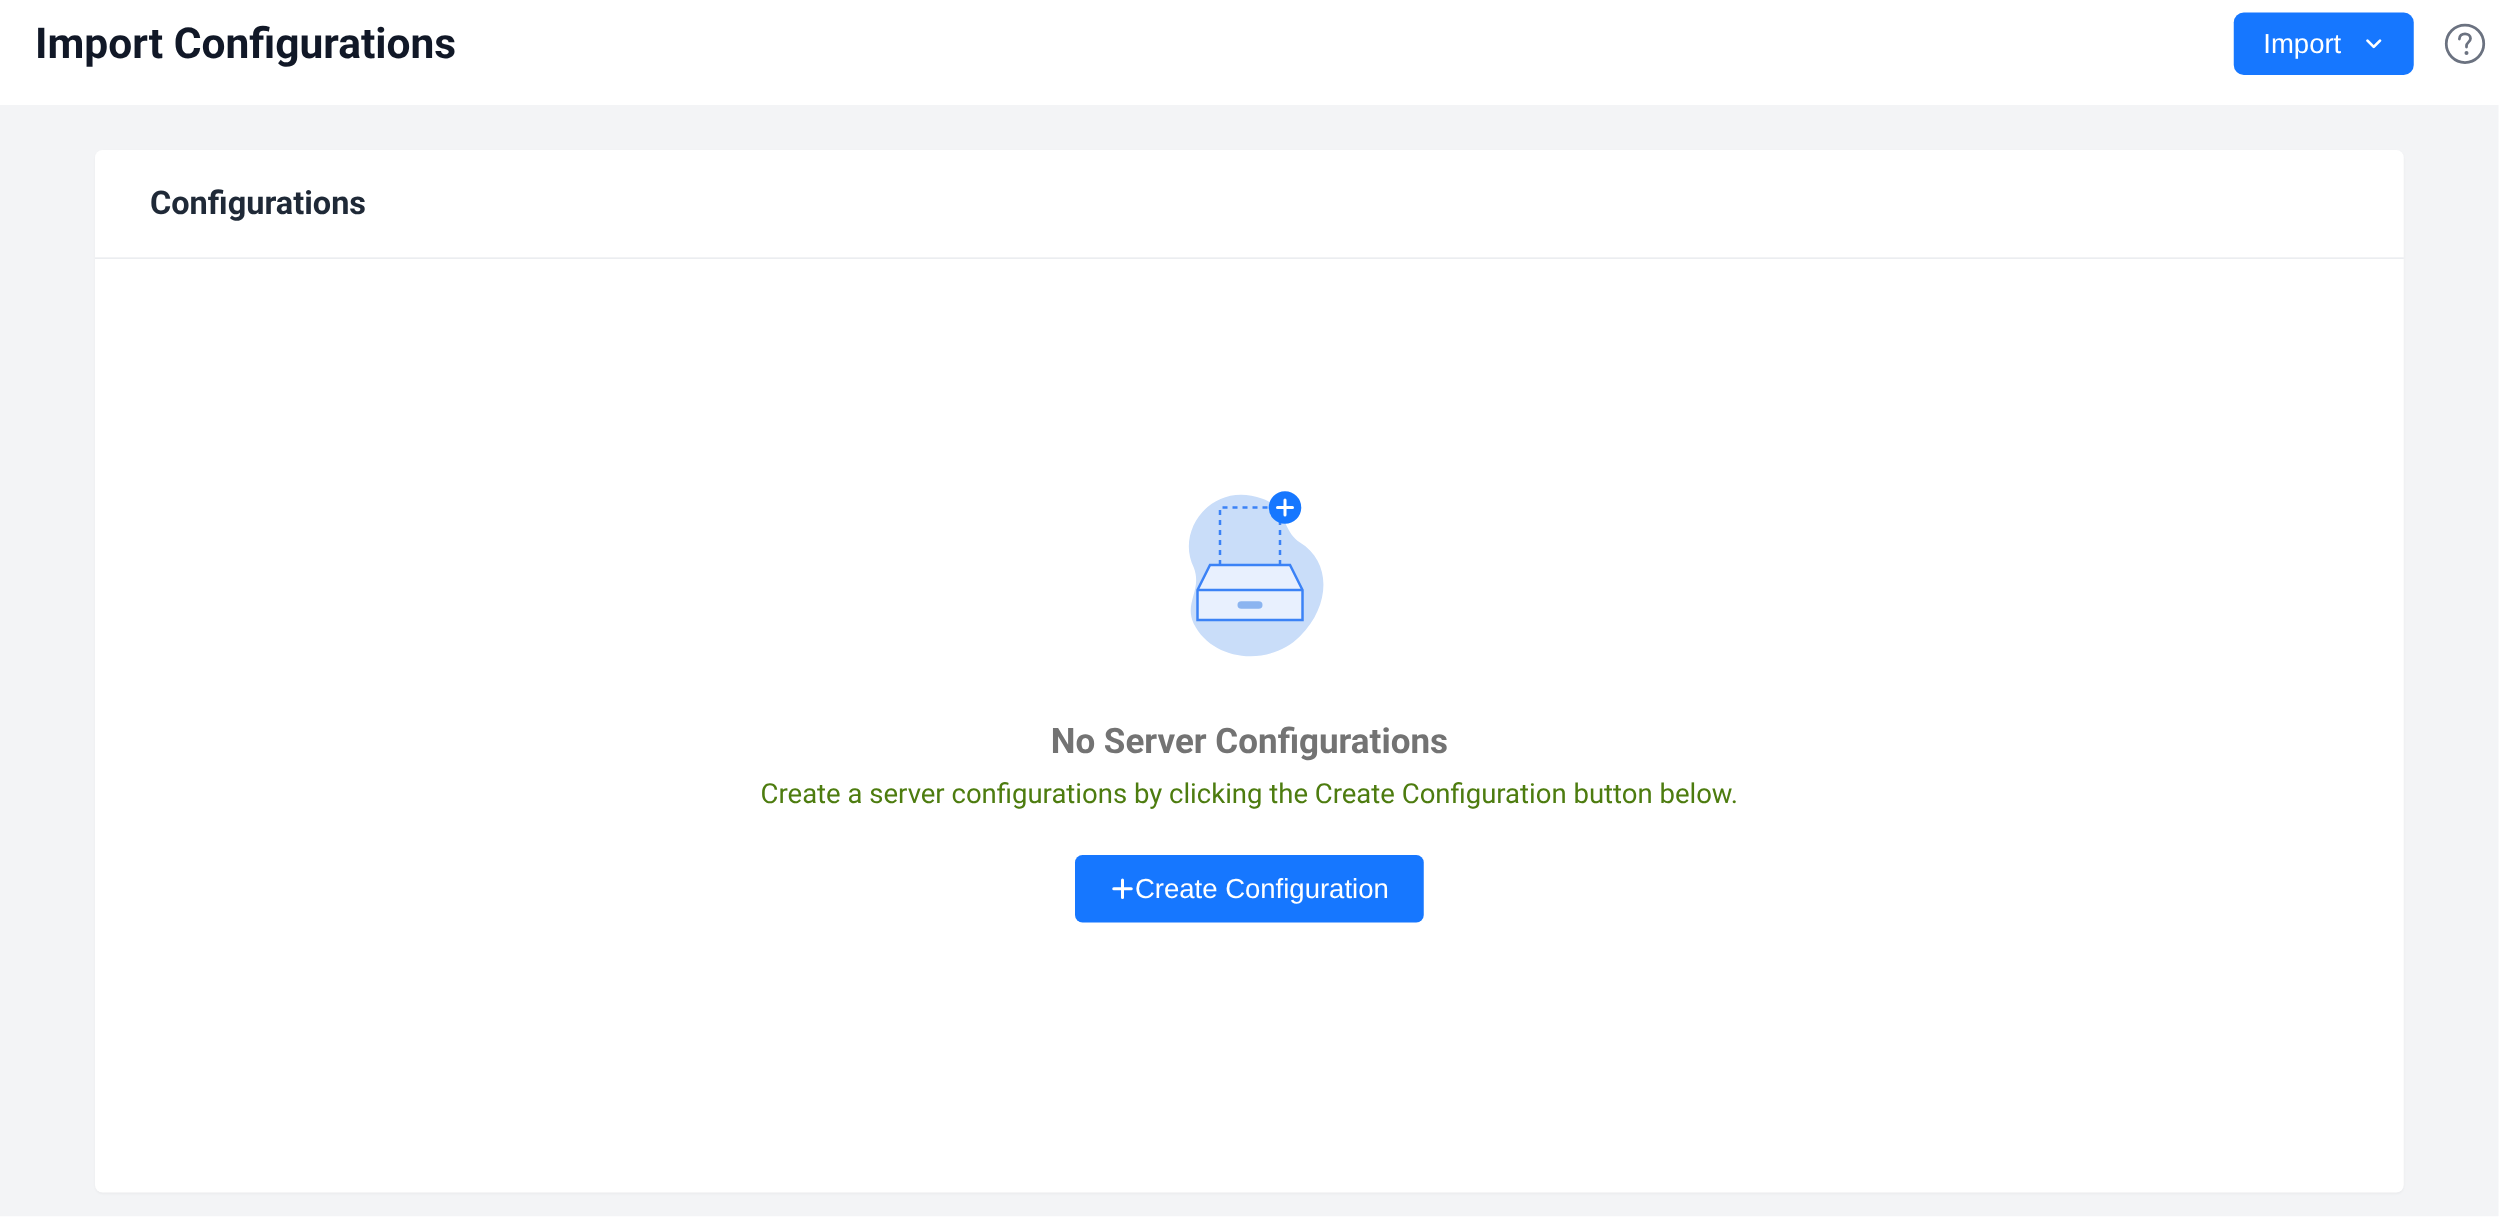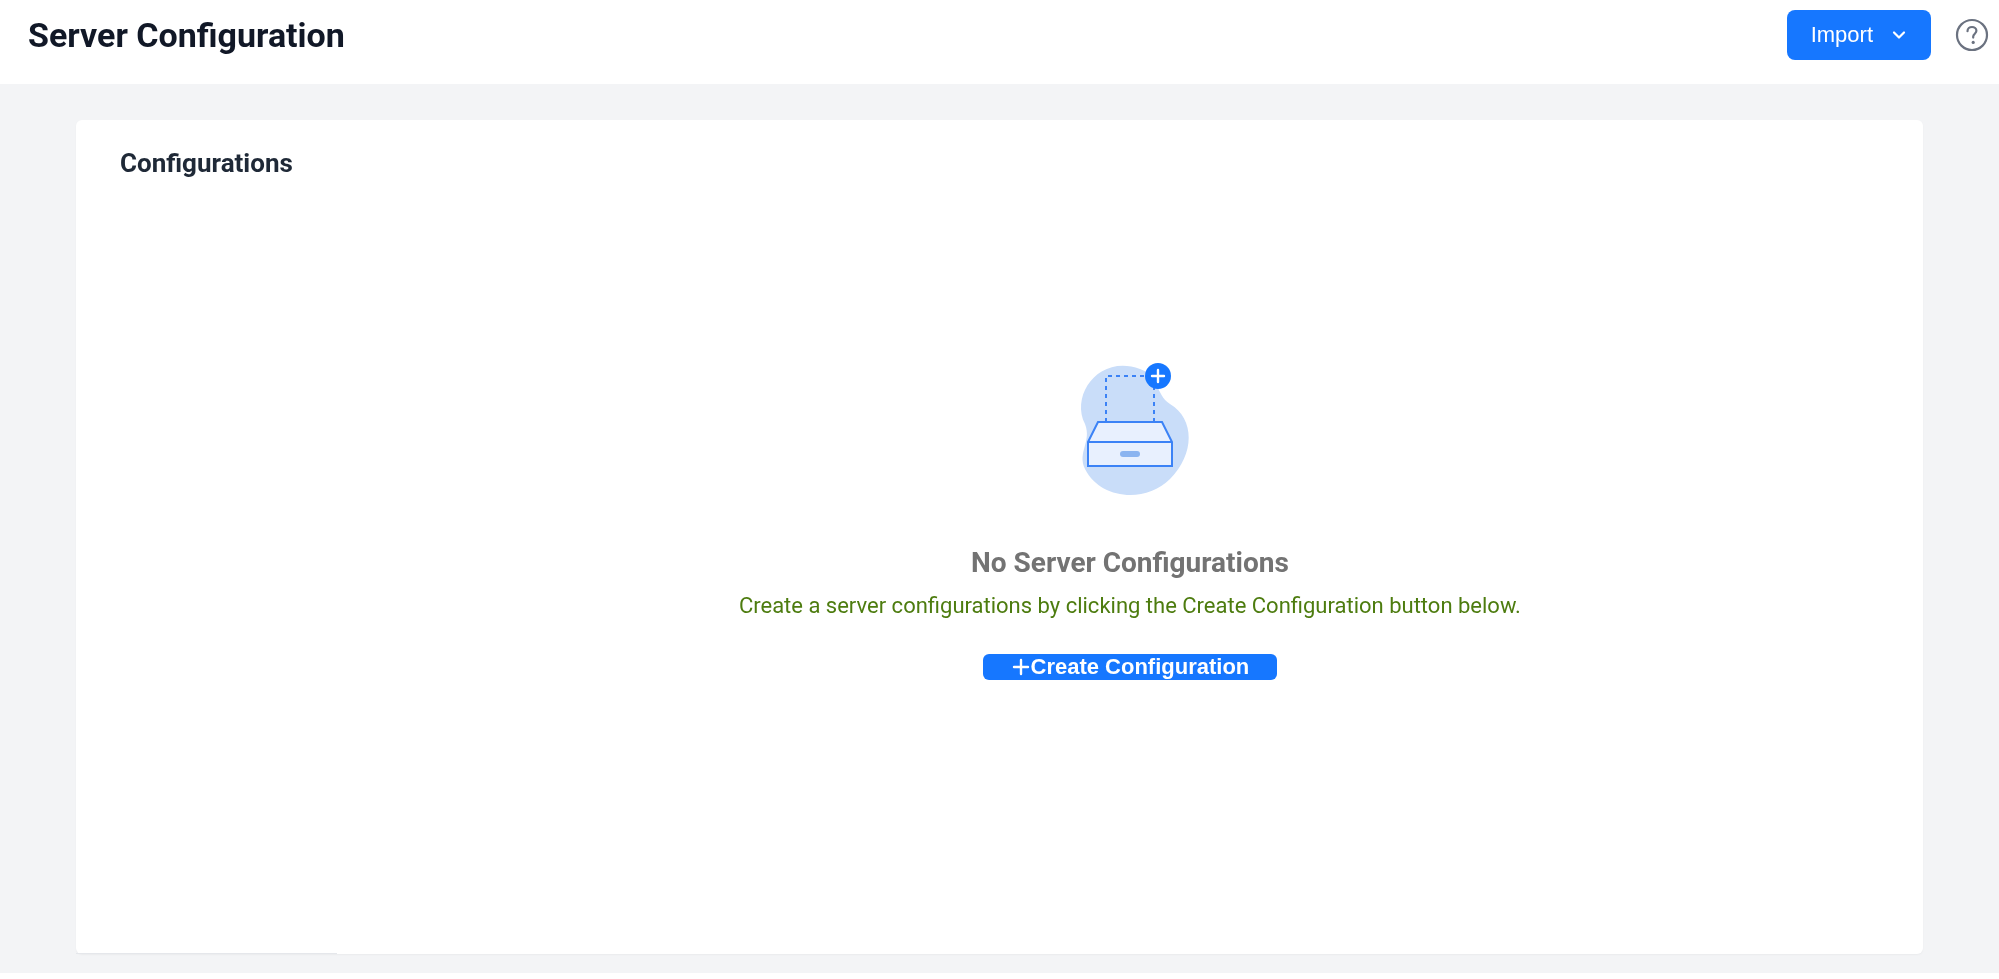--- a/index.html
+++ b/index.html
@@ -61,20 +61,21 @@
       background: #f3f4f6;
       padding: 36px 76px 36px 76px;
       height: calc(100% - 90px);
     }
     .card {
       background: #ffffff;
       border-radius: 6px;
       box-shadow: 0 1px 2px rgba(0,0,0,0.04);
       height: 834px;
       display: flex;
+      flex-direction: column;
     }
     .card-header {
       padding: 28px 44px;
       border-bottom: 1px solid #e5e7eb;
     }
     .card-title {
       font-size: 26px;
       font-weight: 700;
       color: #1f2937;
     }
@@ -104,34 +105,34 @@
       margin-bottom: 36px;
     }
     .create-button {
       display: flex;
       align-items: center;
       gap: 0;
       background: #1677ff;
       color: #ffffff;
       border: none;
       border-radius: 6px;
-      padding: 0 28px;
+      padding: 14px 28px;
       font-size: 22px;
-      font-weight: 700;
+      font-weight: 400;
       cursor: pointer;
     }
     .create-button .plus {
       display: inline-flex;
     }
   </style>
 </head>
 <body>
 
 <div class="header">
-  <h1 class="page-title">Server Configuration</h1>
+  <h1 class="page-title">Import Configurations</h1>
   <div class="header-actions">
     <button class="import-button">
       <span>Import</span>
       <span class="chevron">
         <svg width="16" height="16" viewBox="0 0 16 16" fill="none">
           <path d="M3 5.5 L8 10.5 L13 5.5" stroke="#ffffff" stroke-width="2.2" stroke-linecap="round" stroke-linejoin="round"></path>
         </svg>
       </span>
     </button>
     <span class="help-icon">

